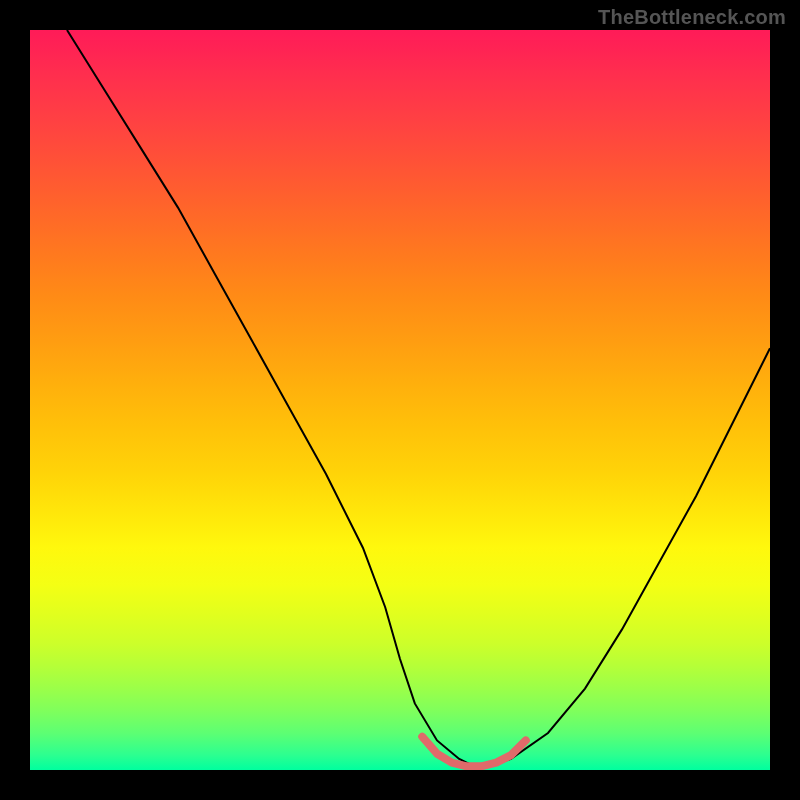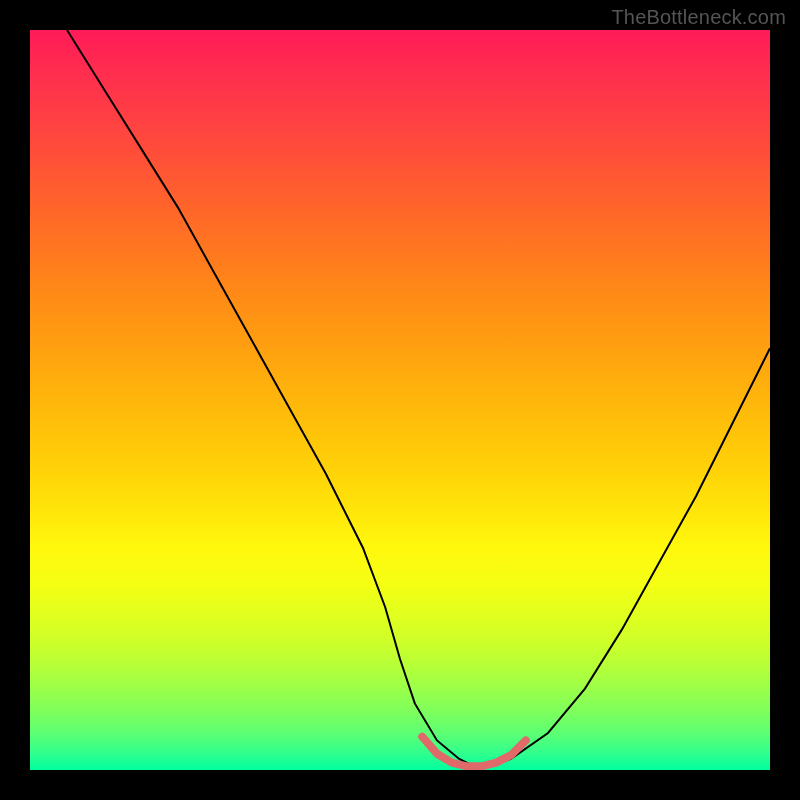--- a/index.html
+++ b/index.html
@@ -16,21 +16,21 @@
     width: 800px;
     height: 800px;
     background: #000;
   }
   .watermark {
     position: absolute;
     top: 6px;
     right: 14px;
     color: #555;
     font-size: 20px;
-    font-weight: 400;
+    font-weight: 700;
     letter-spacing: 0.2px;
     user-select: none;
   }
   .plot {
     position: absolute;
     left: 30px;
     top: 30px;
     width: 740px;
     height: 740px;
   }

